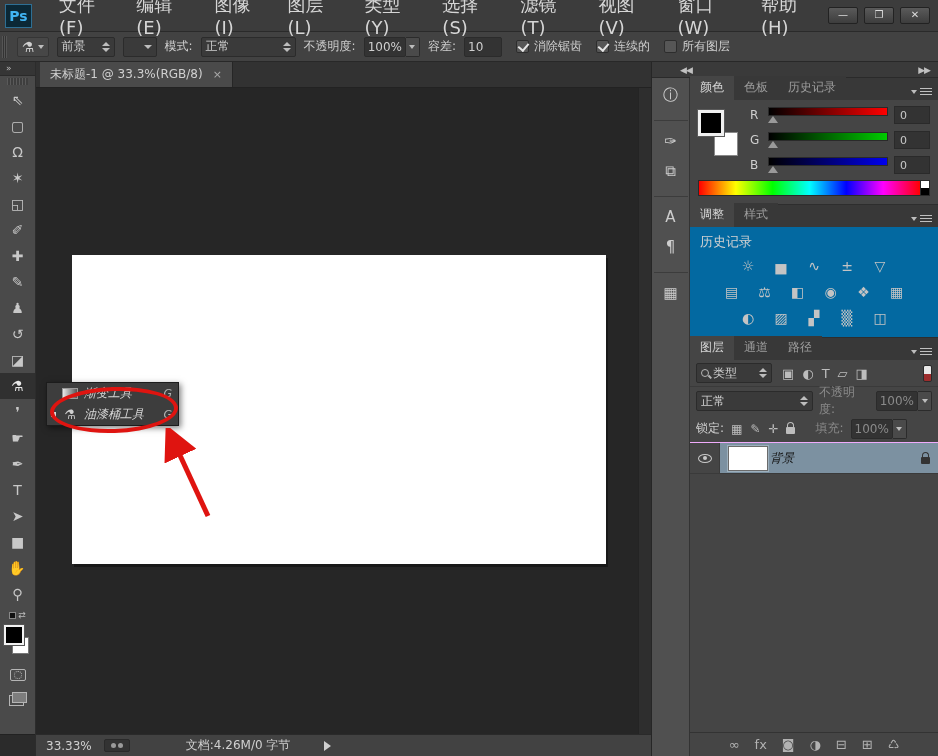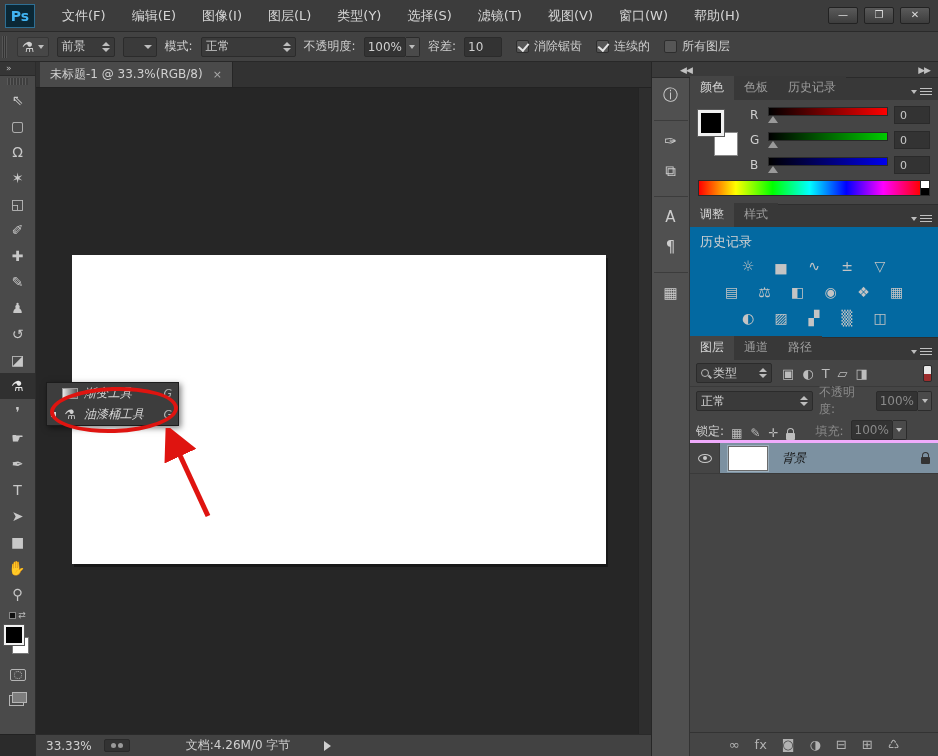--- a/index.html
+++ b/index.html
@@ -4,21 +4,21 @@
 <style>
   * { margin:0; padding:0; box-sizing:border-box; }
   html,body { width:938px; height:756px; overflow:hidden; }
   body { font-family:"DejaVu Sans","Liberation Sans",sans-serif; font-size:12px; color:#cfcfcf; background:#3c3c3c; }
   .app { position:relative; width:938px; height:756px; background:#3c3c3c; }
 
   
   .titlebar { height:32px; background:#3c3c3c; border-bottom:1px solid #2a2a2a; display:flex; align-items:center; }
   .ps-logo { width:30px; height:24px; margin-left:5px; background:#0b2836; border:1px solid #2e6f94; color:#41b4f2; font-weight:bold; font-size:14px; display:flex; align-items:center; justify-content:center; }
   .menubar { display:flex; margin-left:14px; height:100%; align-items:center; }
-  .menu-item { padding:0 13px; font-size:13px; color:#d6d6d6; height:100%; display:flex; align-items:center; cursor:default; }
+  .menu-item { padding:0 13px; font-size:18px; color:#d6d6d6; height:100%; display:flex; align-items:center; cursor:default; }
   .win-controls { margin-left:auto; margin-right:8px; display:flex; gap:6px; }
   .win-btn { width:30px; height:17px; background:linear-gradient(#5a5a5a,#3d3d3d); border:1px solid #222; border-radius:2px; color:#ddd; font-size:10px; line-height:14px; text-align:center; }
 
   
   .optionsbar { height:30px; background:#424242; border-bottom:1px solid #282828; display:flex; align-items:center; gap:8px; padding-left:2px; }
   .grip-v { width:5px; height:22px; background:repeating-linear-gradient(90deg,#555 0 1px,#333 1px 2px); margin-right:2px; }
   .tool-preset { display:flex; align-items:center; gap:3px; padding:1px 4px; border:1px solid #353535; border-radius:2px; background:#474747; }
   .tool-preset .glyph { font-size:14px; color:#d0d0d0; }
   .dd { display:flex; align-items:center; background:#3a3a3a; border:1px solid #2b2b2b; border-radius:2px; height:20px; padding:0 4px; gap:6px; }
   .dd .value { font-size:12px; color:#cfcfcf; }
@@ -124,32 +124,32 @@
   .filter-row { height:27px; display:flex; align-items:center; gap:6px; padding:0 6px; border-bottom:1px solid #3a3a3a; }
   .kind-dd { width:76px; height:20px; background:#3a3a3a; border:1px solid #2b2b2b; border-radius:2px; display:flex; align-items:center; gap:4px; padding:0 4px; }
   .mag { width:8px; height:8px; border:1.5px solid #b5b5b5; border-radius:50%; position:relative; }
   .mag::after { content:""; position:absolute; left:6px; top:6px; width:4px; height:1.5px; background:#b5b5b5; transform:rotate(45deg); }
   .filter-icons { display:flex; gap:8px; margin-left:4px; }
   .f-icon { font-size:13px; color:#bdbdbd; }
   .filter-toggle { margin-left:auto; width:9px; height:17px; background:linear-gradient(#e8e8e8 50%,#9d2c2c 50%); border:1px solid #2b2b2b; border-radius:2px; }
   .blend-row { height:28px; display:flex; align-items:center; gap:6px; padding:0 6px; }
   .blend-dd { width:120px; }
   .dim { color:#8a8a8a !important; }
-  .lock-row { height:28px; display:flex; align-items:flex-end; gap:7px; padding:0 6px; border-bottom:3px solid #f0abfc; }
+  .lock-row { height:28px; display:flex; align-items:center; gap:7px; padding:0 6px; border-bottom:1px solid #f0abfc; }
   .lock-icons { display:flex; gap:8px; align-items:center; }
   .l-icon { font-size:12px; color:#bdbdbd; }
   .css-lock { width:9px; height:7px; background:#bdbdbd; border-radius:1px; position:relative; margin-top:4px; }
   .css-lock::before { content:""; position:absolute; left:1px; top:-5px; width:5px; height:5px; border:1.5px solid #bdbdbd; border-bottom:none; border-radius:4px 4px 0 0; }
   .css-lock.dark { background:#333; }
   .css-lock.dark::before { border-color:#333; }
   .layer-row { height:31px; display:flex; align-items:stretch; border-bottom:1px solid #3a3a3a; }
   .eye-cell { width:30px; border-right:1px solid #3a3a3a; display:flex; align-items:center; justify-content:center; }
   .eye { width:14px; height:9px; border:1.5px solid #c9c9c9; border-radius:50%; display:flex; align-items:center; justify-content:center; }
   .eye::after { content:""; width:4px; height:4px; background:#c9c9c9; border-radius:50%; }
-  .layer-main { flex:1; background:#7c91a1; display:flex; align-items:center; padding:4px 8px; gap:14px; }
+  .layer-main { flex:1; background:#7c91a1; display:flex; align-items:center; padding:4px 8px; gap:2px; }
   .layer-thumb { width:40px; height:25px; background:#fff; border:1px solid #6b6b6b; outline:1px solid #9db0bd; }
   .layer-name { font-style:italic; font-size:12px; color:#141414; }
   .layer-lock { margin-left:auto; }
   .layers-empty { flex:1; background:#454545; }
   .layers-bottom { height:24px; border-top:1px solid #333; background:#454545; display:flex; align-items:center; justify-content:center; gap:15px; }
   .lb-icon { font-size:13px; color:#b2b2b2; }
 
   
   .flyout { position:absolute; left:46px; top:382px; width:133px; background:#3d3d3d; border:1px solid #1c1c1c; box-shadow:2px 2px 6px rgba(0,0,0,.5); z-index:5; }
   .fly-row { height:21px; display:flex; align-items:center; gap:6px; padding:0 6px 0 4px;font-style:italic; }

